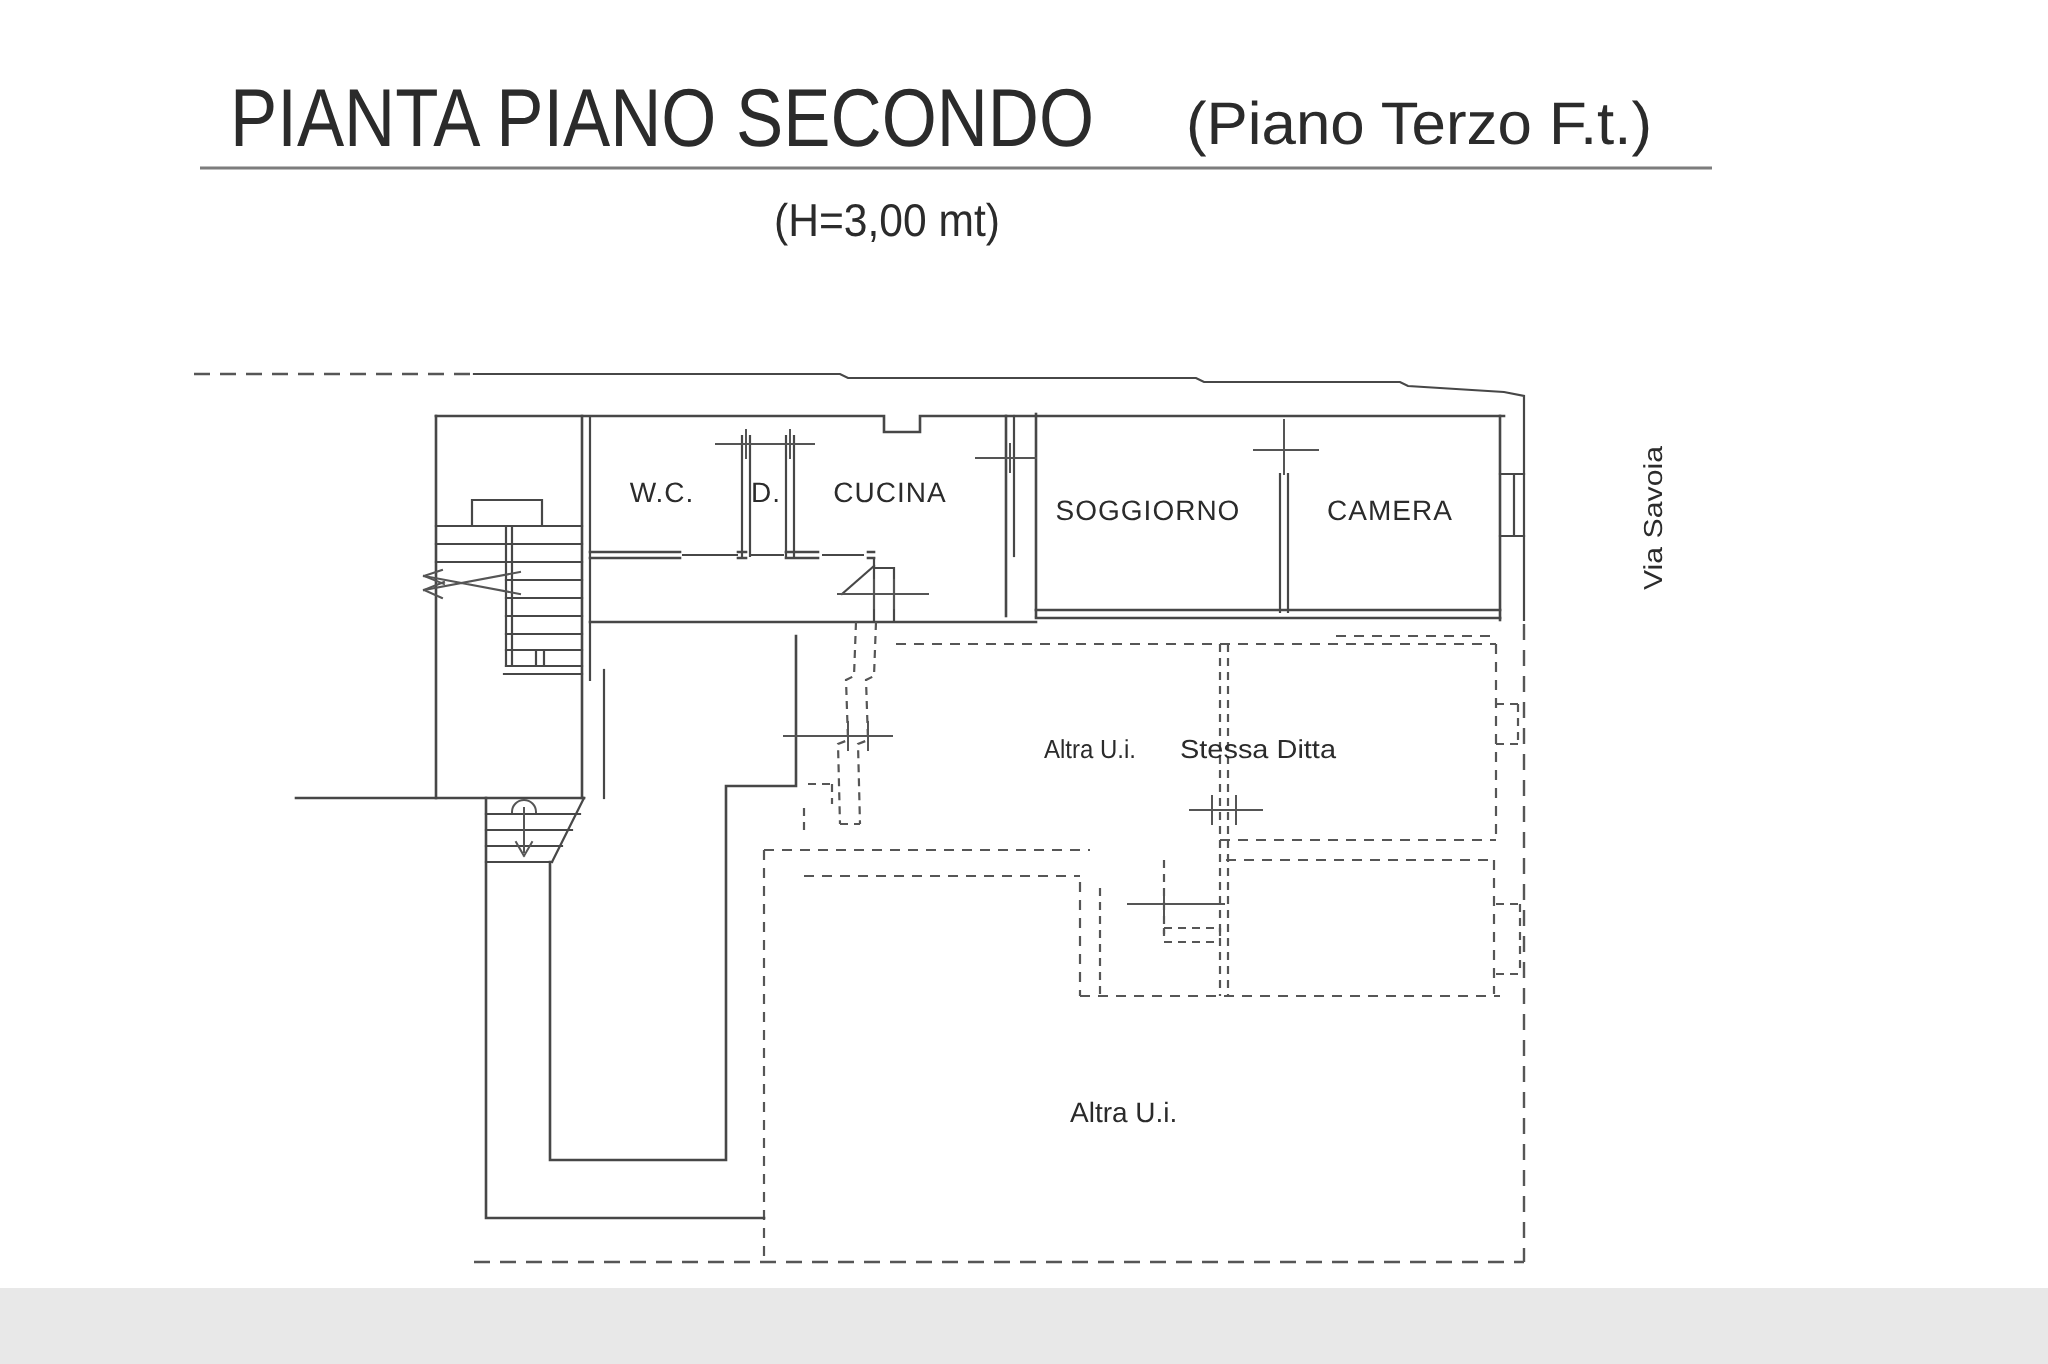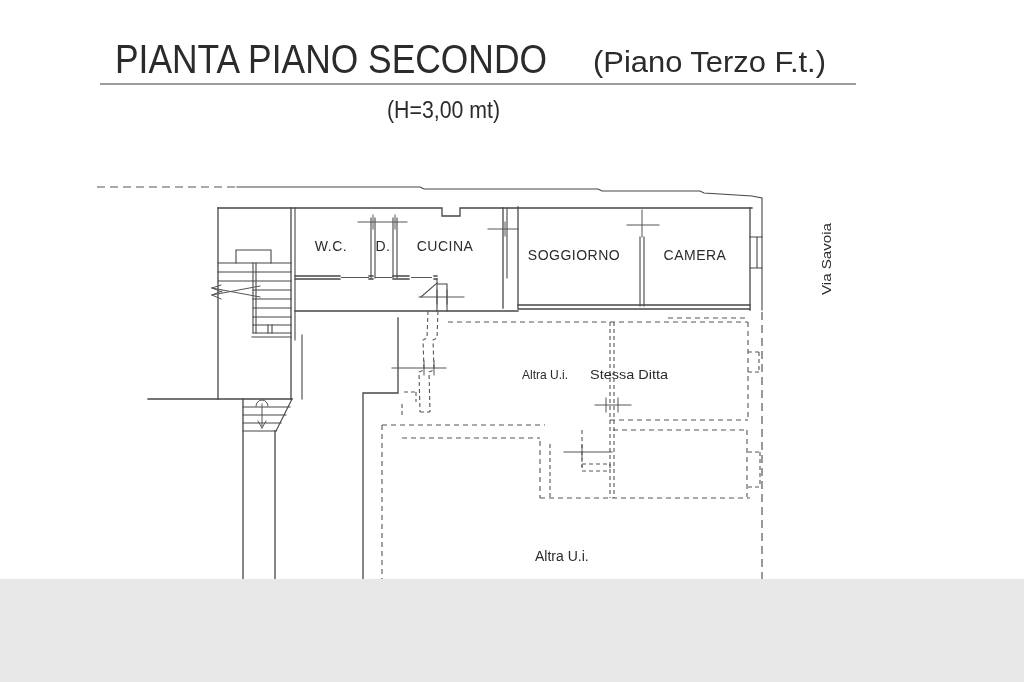--- a/index.html
+++ b/index.html
@@ -1,20 +1,20 @@
 <!DOCTYPE html>
 <html style="--background: #ffffff; --line: #474747; --dashed: #565656; --dim: #555555; --text: #2b2b2b; --underline: #7d7d7d;"><head>
 <meta charset="utf-8">
 <style>
   :root{
     --background:#ffffff; --line:#474747; --dashed:#565656;
     --dim:#555555; --text:#2b2b2b; --underline:#7d7d7d;
   }
   html,body{margin:0;padding:0;background:#e8e8e8;}
-  #page{width:1024px;height:579px;background:var(--background);position:relative;
+  #page{width:1024px;height:644px;background:var(--background);position:relative;
         font-family:"Liberation Sans", sans-serif;overflow:hidden;}
   svg{display:block;width:1024px;height:682px;}
   .w{stroke:var(--line);stroke-width:1.3;fill:none;stroke-linecap:square;}
   .w2{stroke:var(--line);stroke-width:1.1;fill:none;stroke-linecap:square;}
   .sill{stroke:var(--line);stroke-width:0.9;fill:none;}
   .bnd{stroke:var(--dashed);stroke-width:1.2;fill:none;stroke-dasharray:8 5;}
   .dsh{stroke:var(--dashed);stroke-width:1.1;fill:none;stroke-dasharray:5 4;}
   .dsh2{stroke:var(--dashed);stroke-width:1.1;fill:none;stroke-dasharray:4 3;}
   .dim{stroke:var(--dim);stroke-width:1;fill:none;stroke-linecap:square;}
   .ul{stroke:var(--underline);stroke-width:1.5;}

